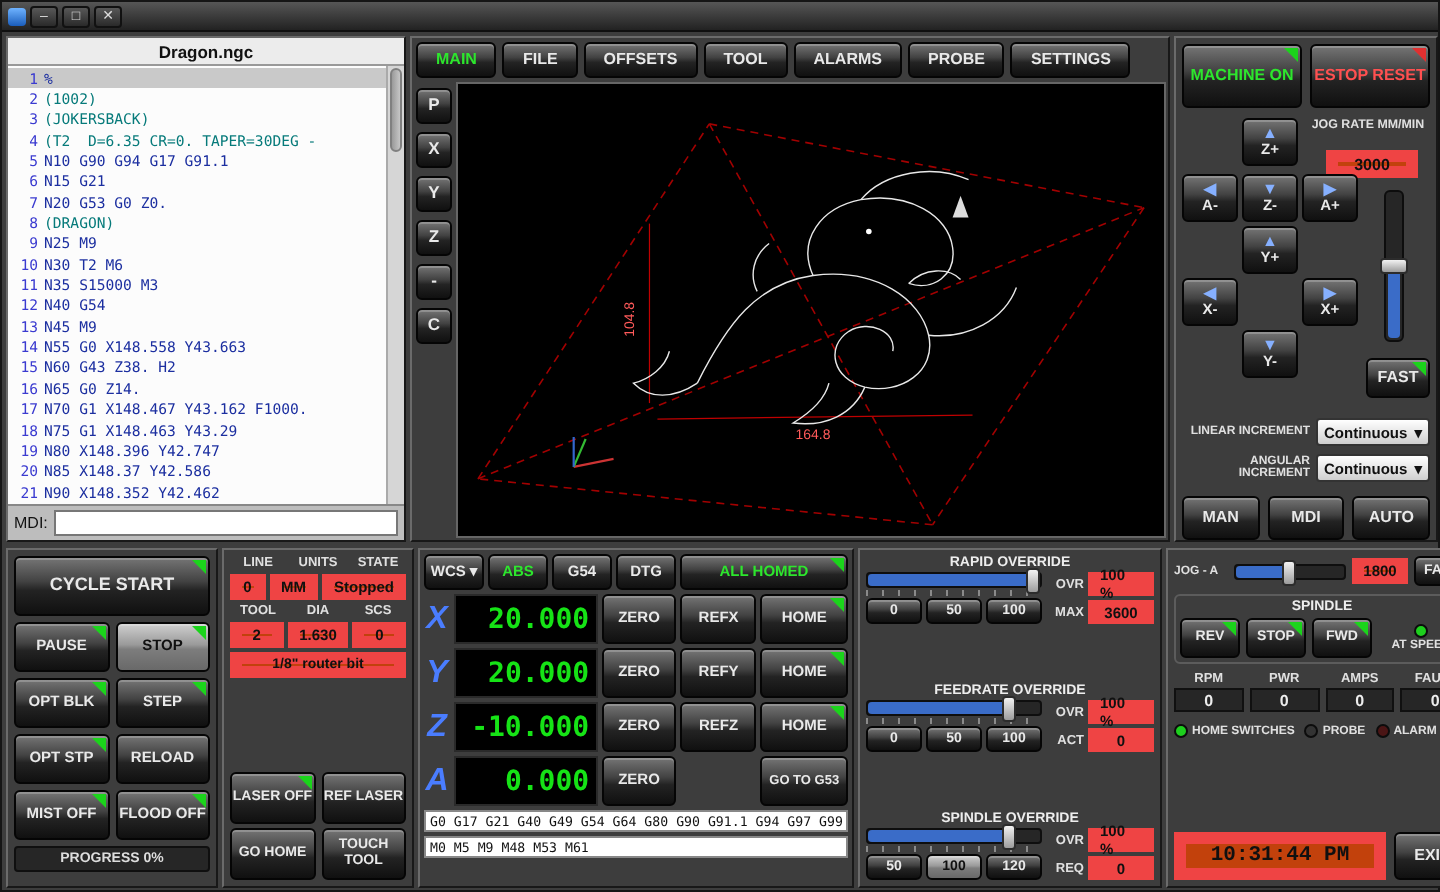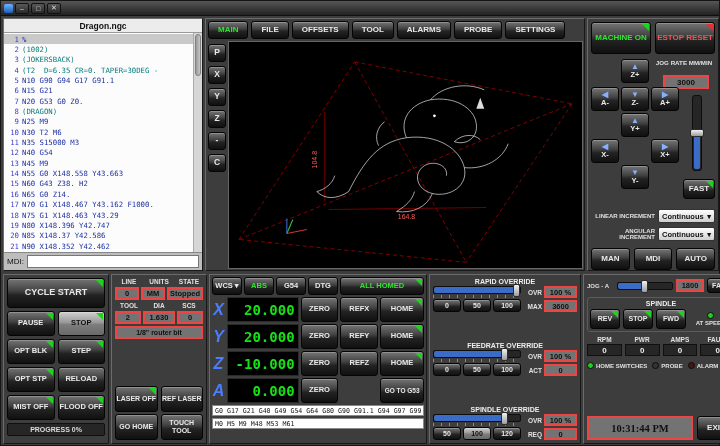--- a/index.html
+++ b/index.html
@@ -10,21 +10,21 @@
 .btn{position:relative;display:flex;flex-direction:column;align-items:center;justify-content:center;text-align:center;
 background:linear-gradient(#757575,#424242 42%,#232323 58%,#101010);
 border:1px solid #050505;box-shadow:inset 0 1px 0 rgba(255,255,255,.22);
 border-radius:3px;color:#e9e9e9;font-weight:bold;font-size:8px;line-height:1.1;cursor:pointer;user-select:none}
 .btn.on{background:linear-gradient(#cfcfcf,#9a9a9a 45%,#7d7d7d 55%,#696969);color:#101010}
 .btn.txt-green{color:#2de62d}
 .btn.txt-red{color:#ff5050}
 .led::after{content:"";position:absolute;top:1px;right:1px;width:0;height:0;border-left:7px solid transparent;border-top:7px solid #1bd41b}
 .led-red::after{border-top-color:#e03030}
 .lbl{color:#e0e0e0;font-size:6.5px;font-weight:bold;text-align:center}
-.vbox{display:flex;align-items:center;justify-content:center;background:#737373;border:2px solid #ef4444;color:#101010;font-size:8px;font-weight:bold}
+.vbox{display:flex;align-items:center;justify-content:center;background:#c2410c;border:6px solid #ef4444;color:#101010;font-size:8px;font-weight:bold}
 .dbox{display:flex;align-items:center;justify-content:center;background:#262626;border:1px solid #101010;color:#ededed;font-size:8px;font-weight:bold}
 
 #titlebar{position:absolute;left:0;top:0;width:718px;height:15px;background:linear-gradient(#565656,#222);display:flex;align-items:center;padding:0 3px;border-bottom:1px solid #101010}
 #titlebar .title{flex:1;text-align:center;font-size:9px;font-weight:bold;color:#f0f0f0}
 #window-icon{width:9px;height:9px;background:linear-gradient(#6fb3ff,#1a5dbb);border-radius:2px}
 .winbtn{width:14px;height:11px;margin-left:2px;display:flex;align-items:center;justify-content:center;font-size:7px;color:#ddd;background:linear-gradient(#585858,#2a2a2a);border:1px solid #111;border-radius:2px;cursor:pointer}
 
 #gcode-panel{left:2px;top:17px;width:200px;height:253px;display:flex;flex-direction:column}
 #gcode-title{height:14px;background:#ececec;color:#111;font-size:8.5px;font-weight:bold;display:flex;align-items:center;justify-content:center;border-bottom:1px solid #999}
 #gcode-body{flex:1;background:#fcfcfc;overflow:hidden;display:flex}
@@ -126,21 +126,21 @@
 #at-speed{flex:1;display:flex;flex-direction:column;align-items:center;gap:1px}
 #at-speed .lbl{font-size:6px}
 .dot{width:7px;height:7px;border-radius:50%;border:1px solid #0c0c0c}
 #meters-row{display:flex;gap:3px}
 .meter{flex:1;display:flex;flex-direction:column;gap:1px}
 .meter .dbox{height:12px}
 #ind-row{display:flex;align-items:center;gap:5px;margin-top:2px}
 .ind{display:flex;align-items:center;gap:2px}
 .ind .lbl{font-size:6px;white-space:nowrap}
 #clock-row{display:flex;gap:4px;margin-top:auto;height:24px}
-#clock{flex:1;font-size:10.5px;font-family:Liberation Serif, serif}
+#clock{flex:1;font-size:10.5px;font-family:Liberation Mono, monospace}
 #exit-btn{width:38px}
 </style>
 </head>
 <body>
 
 <div id="screen">
 
   <div id="titlebar">
     <span id="window-icon"></span>
     <span class="winbtn">–</span>

